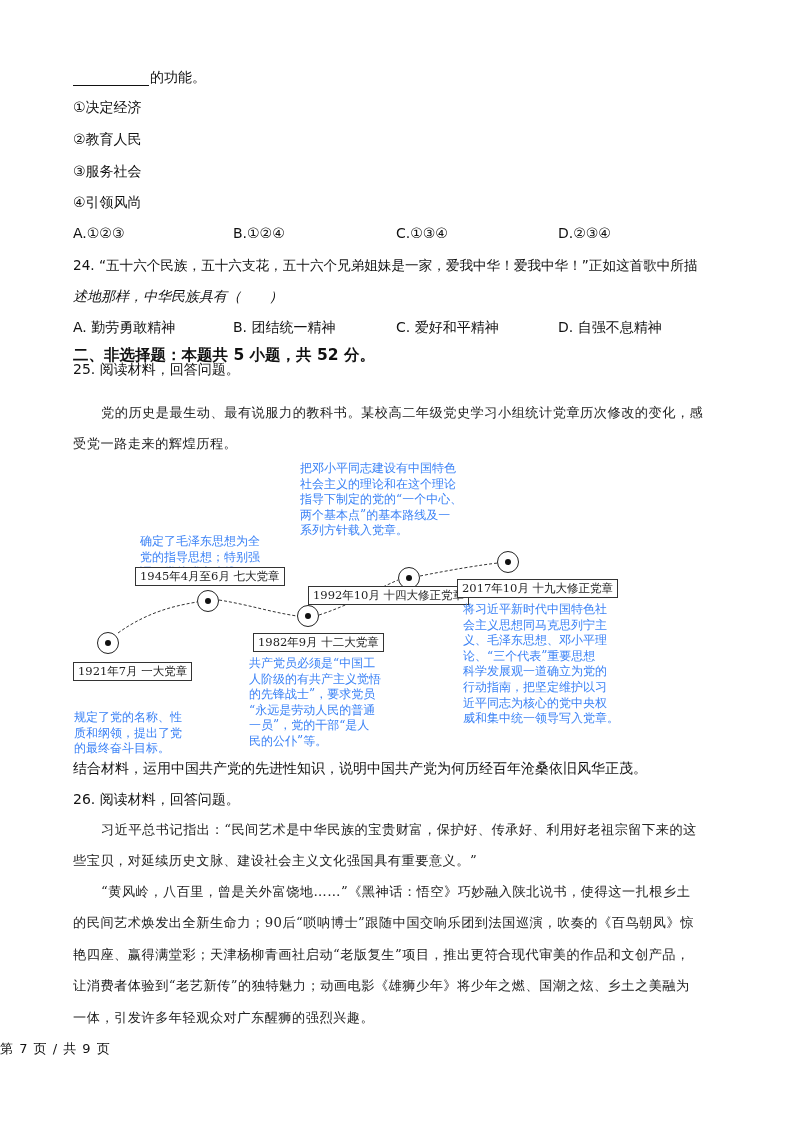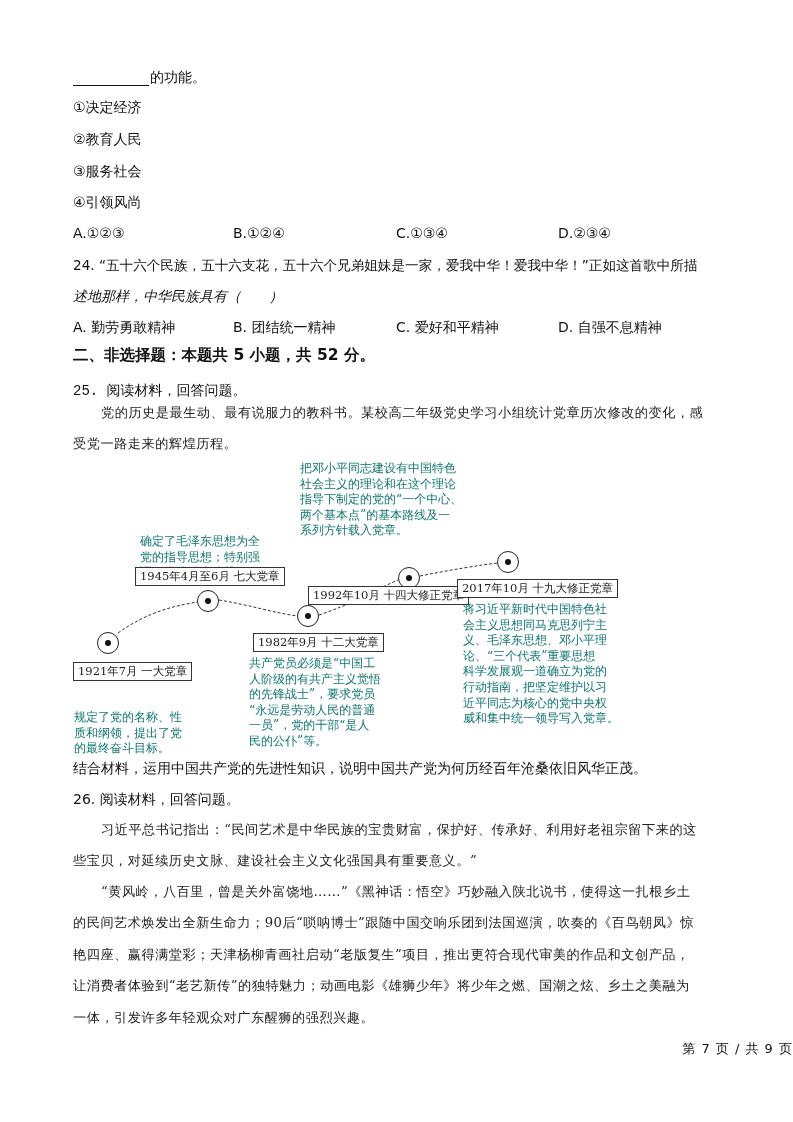--- a/index.html
+++ b/index.html
@@ -4,25 +4,25 @@
 <style>
   html, body { margin: 0; padding: 0; background: #ffffff; }
   body { width: 793px; height: 1122px; position: relative; overflow: hidden; color: #111; }
   .page { position: absolute; left: 0; top: 0; width: 793px; height: 1122px; }
   .line { position: absolute; left: 73px; font-family: "DejaVu Sans", sans-serif; font-size: 14px; line-height: 18px; white-space: nowrap; color: #111; }
   .serif { font-family: "DejaVu Serif", serif; font-size: 13.2px; letter-spacing: 0.5px; color: #222; }
   .blank { display: inline-block; width: 76px; border-bottom: 1px solid #111; height: 14px; vertical-align: bottom; margin-right: 1px; }
   .opt { position: absolute; font-family: "DejaVu Sans", sans-serif; font-size: 14px; line-height: 18px; white-space: nowrap; }
   .heading { position: absolute; left: 73px; font-family: "DejaVu Sans", sans-serif; font-size: 15.5px; font-weight: bold; line-height: 20px; white-space: nowrap; }
   .indent { text-indent: 28px; }
-  .tl-text { position: absolute; font-family: "DejaVu Serif", serif; font-size: 12px; line-height: 15.6px; color: #0f766e; }
+  .tl-text { position: absolute; font-family: "DejaVu Serif", serif; font-size: 12px; line-height: 15.6px; color: #3b82f6; }
   .tl-label { position: absolute; border: 1px solid #333; background: #fff; font-family: "DejaVu Serif", serif; font-size: 11.5px; line-height: 17px; padding: 0 4px; white-space: nowrap; color: #222; }
   .node { position: absolute; width: 22px; height: 22px; border: 1.3px solid #222; border-radius: 50%; background: #fff; box-sizing: border-box; }
   .node::after { content: ""; position: absolute; left: 7px; top: 7px; width: 6px; height: 6px; border-radius: 50%; background: #111; }
-  .footer { position: absolute; left: 0; width: 793px; text-align: right; font-family: "DejaVu Sans", sans-serif; font-size: 13px; top: 1040px; letter-spacing: 1px; }
+  .footer { position: absolute; left: 0; width: 793px; text-align: left; font-family: "DejaVu Sans", sans-serif; font-size: 13px; top: 1040px; letter-spacing: 1px; }
   svg.curve { position: absolute; left: 0; top: 0; }
 </style>
 </head>
 <body>
 
 <div class="page">
 
   <div class="line" style="top:68px;">
     <span class="blank"></span><span>的功能。</span>
   </div>
@@ -38,21 +38,21 @@
 
   <div class="line" style="top:256px; font-size:13.6px;">24. “五十六个民族，五十六支花，五十六个兄弟姐妹是一家，爱我中华！爱我中华！”正如这首歌中所描</div>
   <div class="line" style="top:287px;font-style:italic;">述地那样，中华民族具有（　　）</div>
   <div class="opt" style="left:73px; top:318px;"><span>A.</span> <span>勤劳勇敢精神</span></div>
   <div class="opt" style="left:233px; top:318px;"><span>B.</span> <span>团结统一精神</span></div>
   <div class="opt" style="left:396px; top:318px;"><span>C.</span> <span>爱好和平精神</span></div>
   <div class="opt" style="left:558px; top:318px;"><span>D.</span> <span>自强不息精神</span></div>
 
   <div class="heading" style="top:345px;">二、非选择题：本题共 5 小题，共 52 分。</div>
 
-  <div class="line" style="top:382px;font-family:Liberation Mono, monospace;">25. 阅读材料，回答问题。</div>
+  <div class="line" style="top:360px;">25. 阅读材料，回答问题。</div>
   <div class="line serif indent" style="top:404px; left:73px;">党的历史是最生动、最有说服力的教科书。某校高二年级党史学习小组统计党章历次修改的变化，感</div>
   <div class="line serif" style="top:435px;">受党一路走来的辉煌历程。</div>
 
   <div>
     <svg class="curve" width="793" height="1122">
       <path d="M 118 633 C 150 610, 180 605, 197 602 M 219 600 C 250 605, 270 612, 297 616 M 319 615 C 350 605, 375 590, 398 580 M 420 576 C 450 570, 480 565, 498 563" fill="none" stroke="#333" stroke-width="1" stroke-dasharray="3,2"></path>
     </svg>
 
     <div class="node" style="left:97px; top:632px;"></div>
     <div class="node" style="left:197px; top:590px;"></div>

